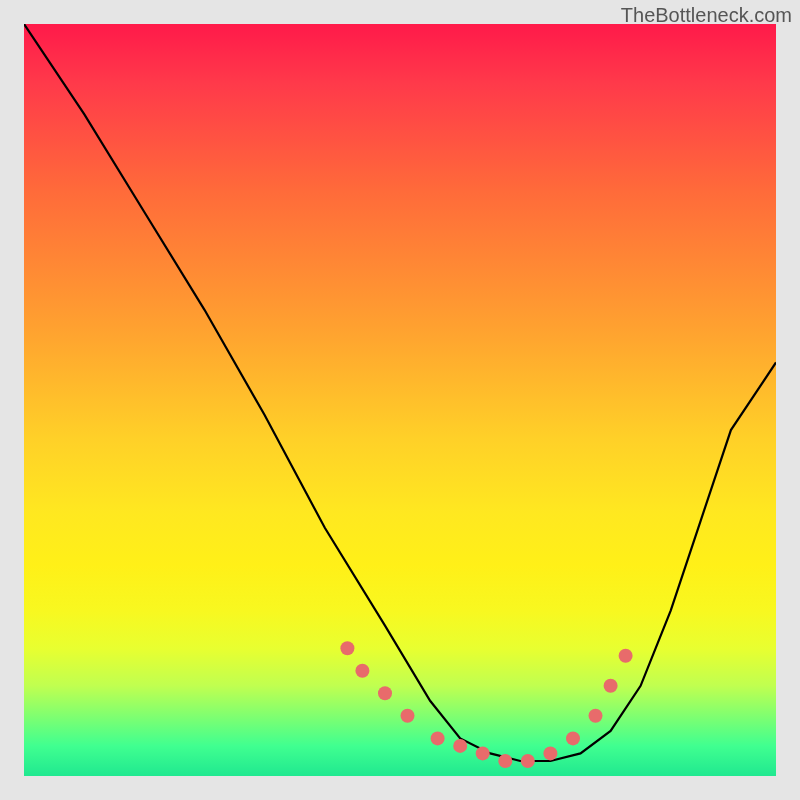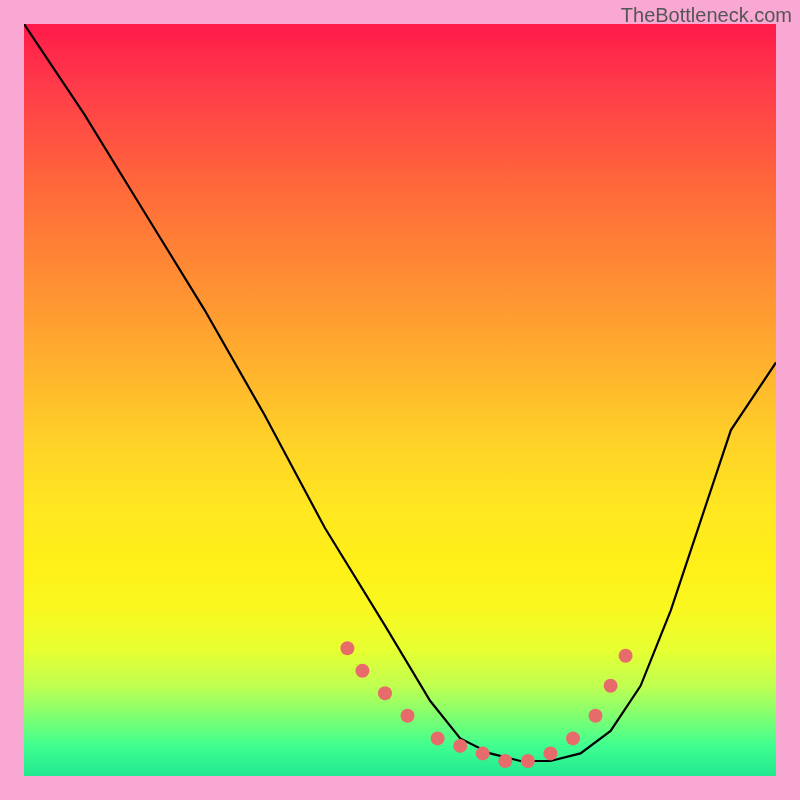--- a/index.html
+++ b/index.html
@@ -8,21 +8,21 @@
     background: #000;
     width: 800px;
     height: 800px;
     overflow: hidden;
     font-family: Arial, sans-serif;
   }
   .container {
     position: relative;
     width: 800px;
     height: 800px;
-    background: #f9a8d4;
+    background: #e5e5e5;
   }
   .plot-area {
     position: absolute;
     left: 24px;
     top: 24px;
     width: 752px;
     height: 752px;
     background: linear-gradient(to bottom,
       #ff1a4a 0%,
       #ff3a4a 8%,

